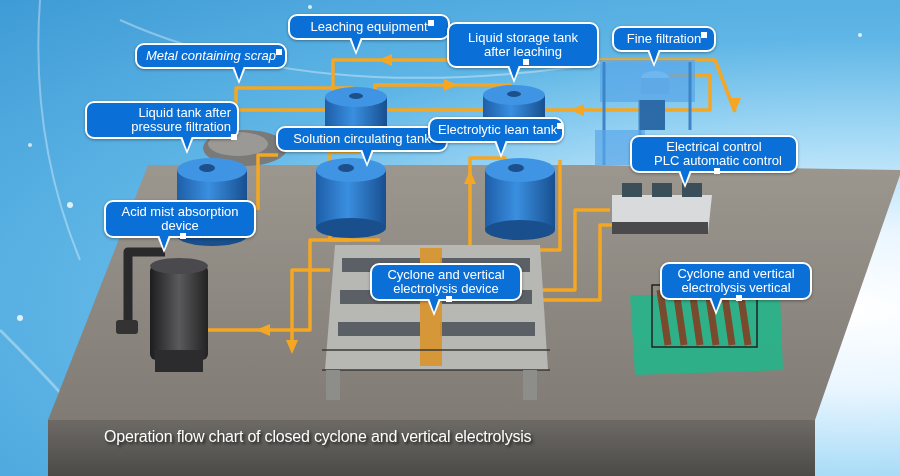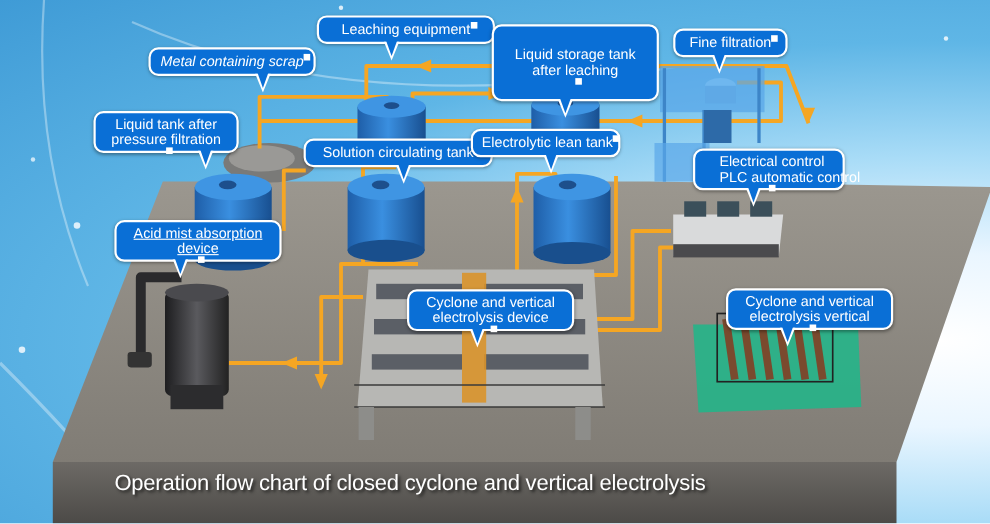--- a/index.html
+++ b/index.html
@@ -6,21 +6,21 @@
   body { width:900px; height:476px; overflow:hidden; font-family:"Liberation Sans", sans-serif; }
   #stage { position:relative; width:900px; height:476px; overflow:hidden;
     background: radial-gradient(ellipse at 95% 65%, #ffffff 0%, #eaf6ff 18%, #a9dcf7 38%, #5fb6e6 62%, #3f9bd6 100%); }
   #scene { position:absolute; left:0; top:0; }
   .callout { position:absolute; background:#0a6fd6; color:#fff; border:2px solid #fff; border-radius:9px;
     font-size:13px; line-height:14px; text-align:center; padding:4px 8px; box-sizing:border-box;
     box-shadow:0 1px 3px rgba(0,0,0,0.35); white-space:nowrap; }
   .callout::after { content:""; position:absolute; width:0; height:0; border-style:solid; }
   .callout .tail { position:absolute; width:0; height:0; border-left:5px solid transparent; border-right:5px solid transparent; border-top:14px solid #0a6fd6; }
   .callout .tail-b { position:absolute; width:0; height:0; border-left:7px solid transparent; border-right:7px solid transparent; border-top:17px solid #fff; }
-  #caption { position:absolute; left:104px; top:428px; font-size:20px; color:#fff; white-space:nowrap;
+  #caption { position:absolute; left:104px; top:428px; font-size:16px; color:#fff; white-space:nowrap;
     text-shadow:2px 2px 3px rgba(0,0,0,0.7); letter-spacing:-0.2px; }
 </style>
 </head>
 <body>
 
 <div id="stage">
   <svg id="scene" width="900" height="476" viewBox="0 0 900 476">
     <defs>
       <linearGradient id="tankGrad" x1="0" x2="1" y1="0" y2="0">
         <stop offset="0" stop-color="#1e5ea8"></stop>
@@ -185,60 +185,60 @@
     <span class="tail-b" style="left:59px;bottom:-17px;"></span>
     <span class="tail" style="left:61px;bottom:-13px;"></span>
   </div>
 
   <div class="callout" style="left:135px;top:43px;width:152px;font-style:italic;">
     <span>Metal containing scrap</span>
     <span class="tail-b" style="left:95px;bottom:-17px;"></span>
     <span class="tail" style="left:97px;bottom:-13px;"></span>
   </div>
 
-  <div class="callout" style="left:447px;top:22px;width:152px;padding:19px 6px;">
+  <div class="callout" style="left:447px;top:22px;width:152px;padding:7px 6px;">
     <div>Liquid storage tank</div>
     <div>after leaching</div>
     <span class="tail-b" style="left:58px;bottom:-17px;"></span>
     <span class="tail" style="left:60px;bottom:-13px;"></span>
   </div>
 
   <div class="callout" style="left:612px;top:26px;width:104px;">
     <span>Fine filtration</span>
     <span class="tail-b" style="left:33px;bottom:-17px;"></span>
     <span class="tail" style="left:35px;bottom:-13px;"></span>
   </div>
 
-  <div class="callout" style="left:85px;top:101px;width:132px;padding:3px 6px;">
+  <div class="callout" style="left:85px;top:101px;width:154px;padding:3px 6px;text-align:right;">
     <div>Liquid tank after</div>
     <div>pressure filtration</div>
     <span class="tail-b" style="left:93px;bottom:-17px;"></span>
     <span class="tail" style="left:95px;bottom:-13px;"></span>
   </div>
 
   <div class="callout" style="left:276px;top:126px;width:172px;">
     <span>Solution circulating tank</span>
     <span class="tail-b" style="left:82px;bottom:-17px;"></span>
     <span class="tail" style="left:84px;bottom:-13px;"></span>
   </div>
 
   <div class="callout" style="left:428px;top:117px;width:136px;">
     <span>Electrolytic lean tank</span>
     <span class="tail-b" style="left:64px;bottom:-17px;"></span>
     <span class="tail" style="left:66px;bottom:-13px;"></span>
   </div>
 
-  <div class="callout" style="left:630px;top:135px;width:138px;padding:3px 22px;">
+  <div class="callout" style="left:630px;top:135px;width:168px;padding:3px 22px;">
     <div>Electrical control</div>
     <div>PLC automatic control</div>
     <span class="tail-b" style="left:46px;bottom:-17px;"></span>
     <span class="tail" style="left:48px;bottom:-13px;"></span>
   </div>
 
-  <div class="callout" style="left:104px;top:200px;width:152px;padding:3px 6px;text-decoration:underline;">
+  <div class="callout" style="left:104px;top:200px;width:152px;padding:3px 6px;">
     <div>Acid mist absorption</div>
     <div>device</div>
     <span class="tail-b" style="left:51px;bottom:-17px;"></span>
     <span class="tail" style="left:53px;bottom:-13px;"></span>
   </div>
 
   <div class="callout" style="left:370px;top:263px;width:152px;padding:3px 6px;">
     <div>Cyclone and vertical</div>
     <div>electrolysis device</div>
     <span class="tail-b" style="left:55px;bottom:-17px;"></span>

